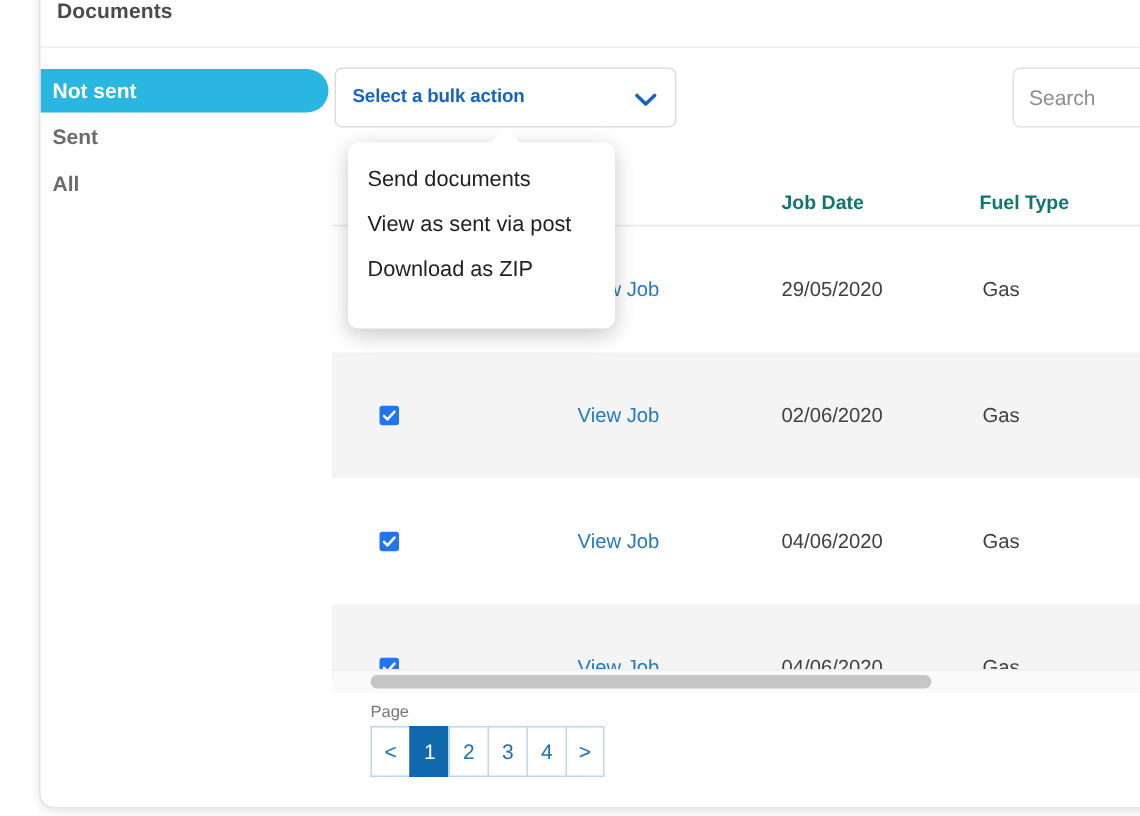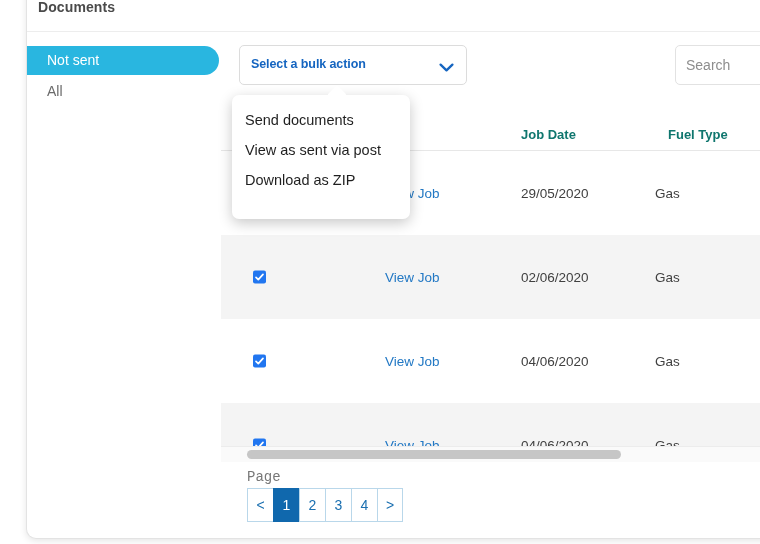--- a/index.html
+++ b/index.html
@@ -60,39 +60,40 @@
   
   .side-nav {
     position: absolute;
     left: 0px;
     top: 58px;
     width: 194px;
   }
   .nav-item {
     height: 29px;
     line-height: 29px;
-    padding-left: 20px;
+    padding-left: 8px;
     font-size: 14px;
     color: #6b6b6b;
     cursor: pointer;
     box-sizing: border-box;
     margin-bottom: 2px;
+    font-weight: bold;
   }
   .nav-item.active {
     background: #29b6e0;
     color: #ffffff;
     border-radius: 0 16px 16px 0;
     width: 192px;
     font-size: 14px;
   }
 
   
   .bulk-select {
     position: absolute;
-    left: 212px;
+    left: 196px;
     top: 57px;
     width: 228px;
     height: 40px;
     background: #ffffff;
     border: 1px solid #dcdcdc;
     border-radius: 5px;
     box-sizing: border-box;
     cursor: pointer;
   }
   .bulk-select-label {
@@ -153,21 +154,21 @@
   }
   .th {
     position: absolute;
     bottom: 8px;
     font-size: 13px;
     font-weight: 700;
     color: #0f766e;
     margin-top: 48px;
   }
   .th-date { left: 300px; }
-  .th-fuel { left: 447px; text-align: right; }
+  .th-fuel { left: 432px; text-align: right; }
 
   .hdr-check {
     position: absolute;
     left: 32px;
     bottom: 8px;
     width: 13px;
     height: 13px;
     border: 1px solid #b6b6b6;
     border-radius: 2px;
     background: #fff;
@@ -232,24 +233,23 @@
     cursor: pointer;
   }
 
   
   .pager {
     position: absolute;
     left: 220px;
     top: 481px;
   }
   .pager-label {
-    font-size: 14px;
+    font-size: 11px;
     color: #777777;
     margin-bottom: 3px;
-    font-family: Liberation Mono, monospace;
   }
   .pager-btns { display: flex; }
   .pg {
     width: 26px;
     height: 34px;
     border: 1px solid #b9d7ea;
     border-right: none;
     background: #ffffff;
     color: #1a6fb0;
     font-size: 14px;
@@ -308,20 +308,23 @@
 
   <div class="card">
 
     <div class="card-header">
       <div class="card-title">Documents</div>
     </div>
 
     <div class="side-nav">
       <div class="nav-item active">
         <span>Not sent</span>
+      </div>
+      <div class="nav-item">
+        <span>Sent</span>
       </div>
       <div class="nav-item">
         <span>All</span>
       </div>
     </div>
 
     <div class="bulk-select">
       <span class="bulk-select-label">Select a bulk action</span>
       <span class="chev">
         <svg width="15" height="12" viewBox="0 0 15 12">

